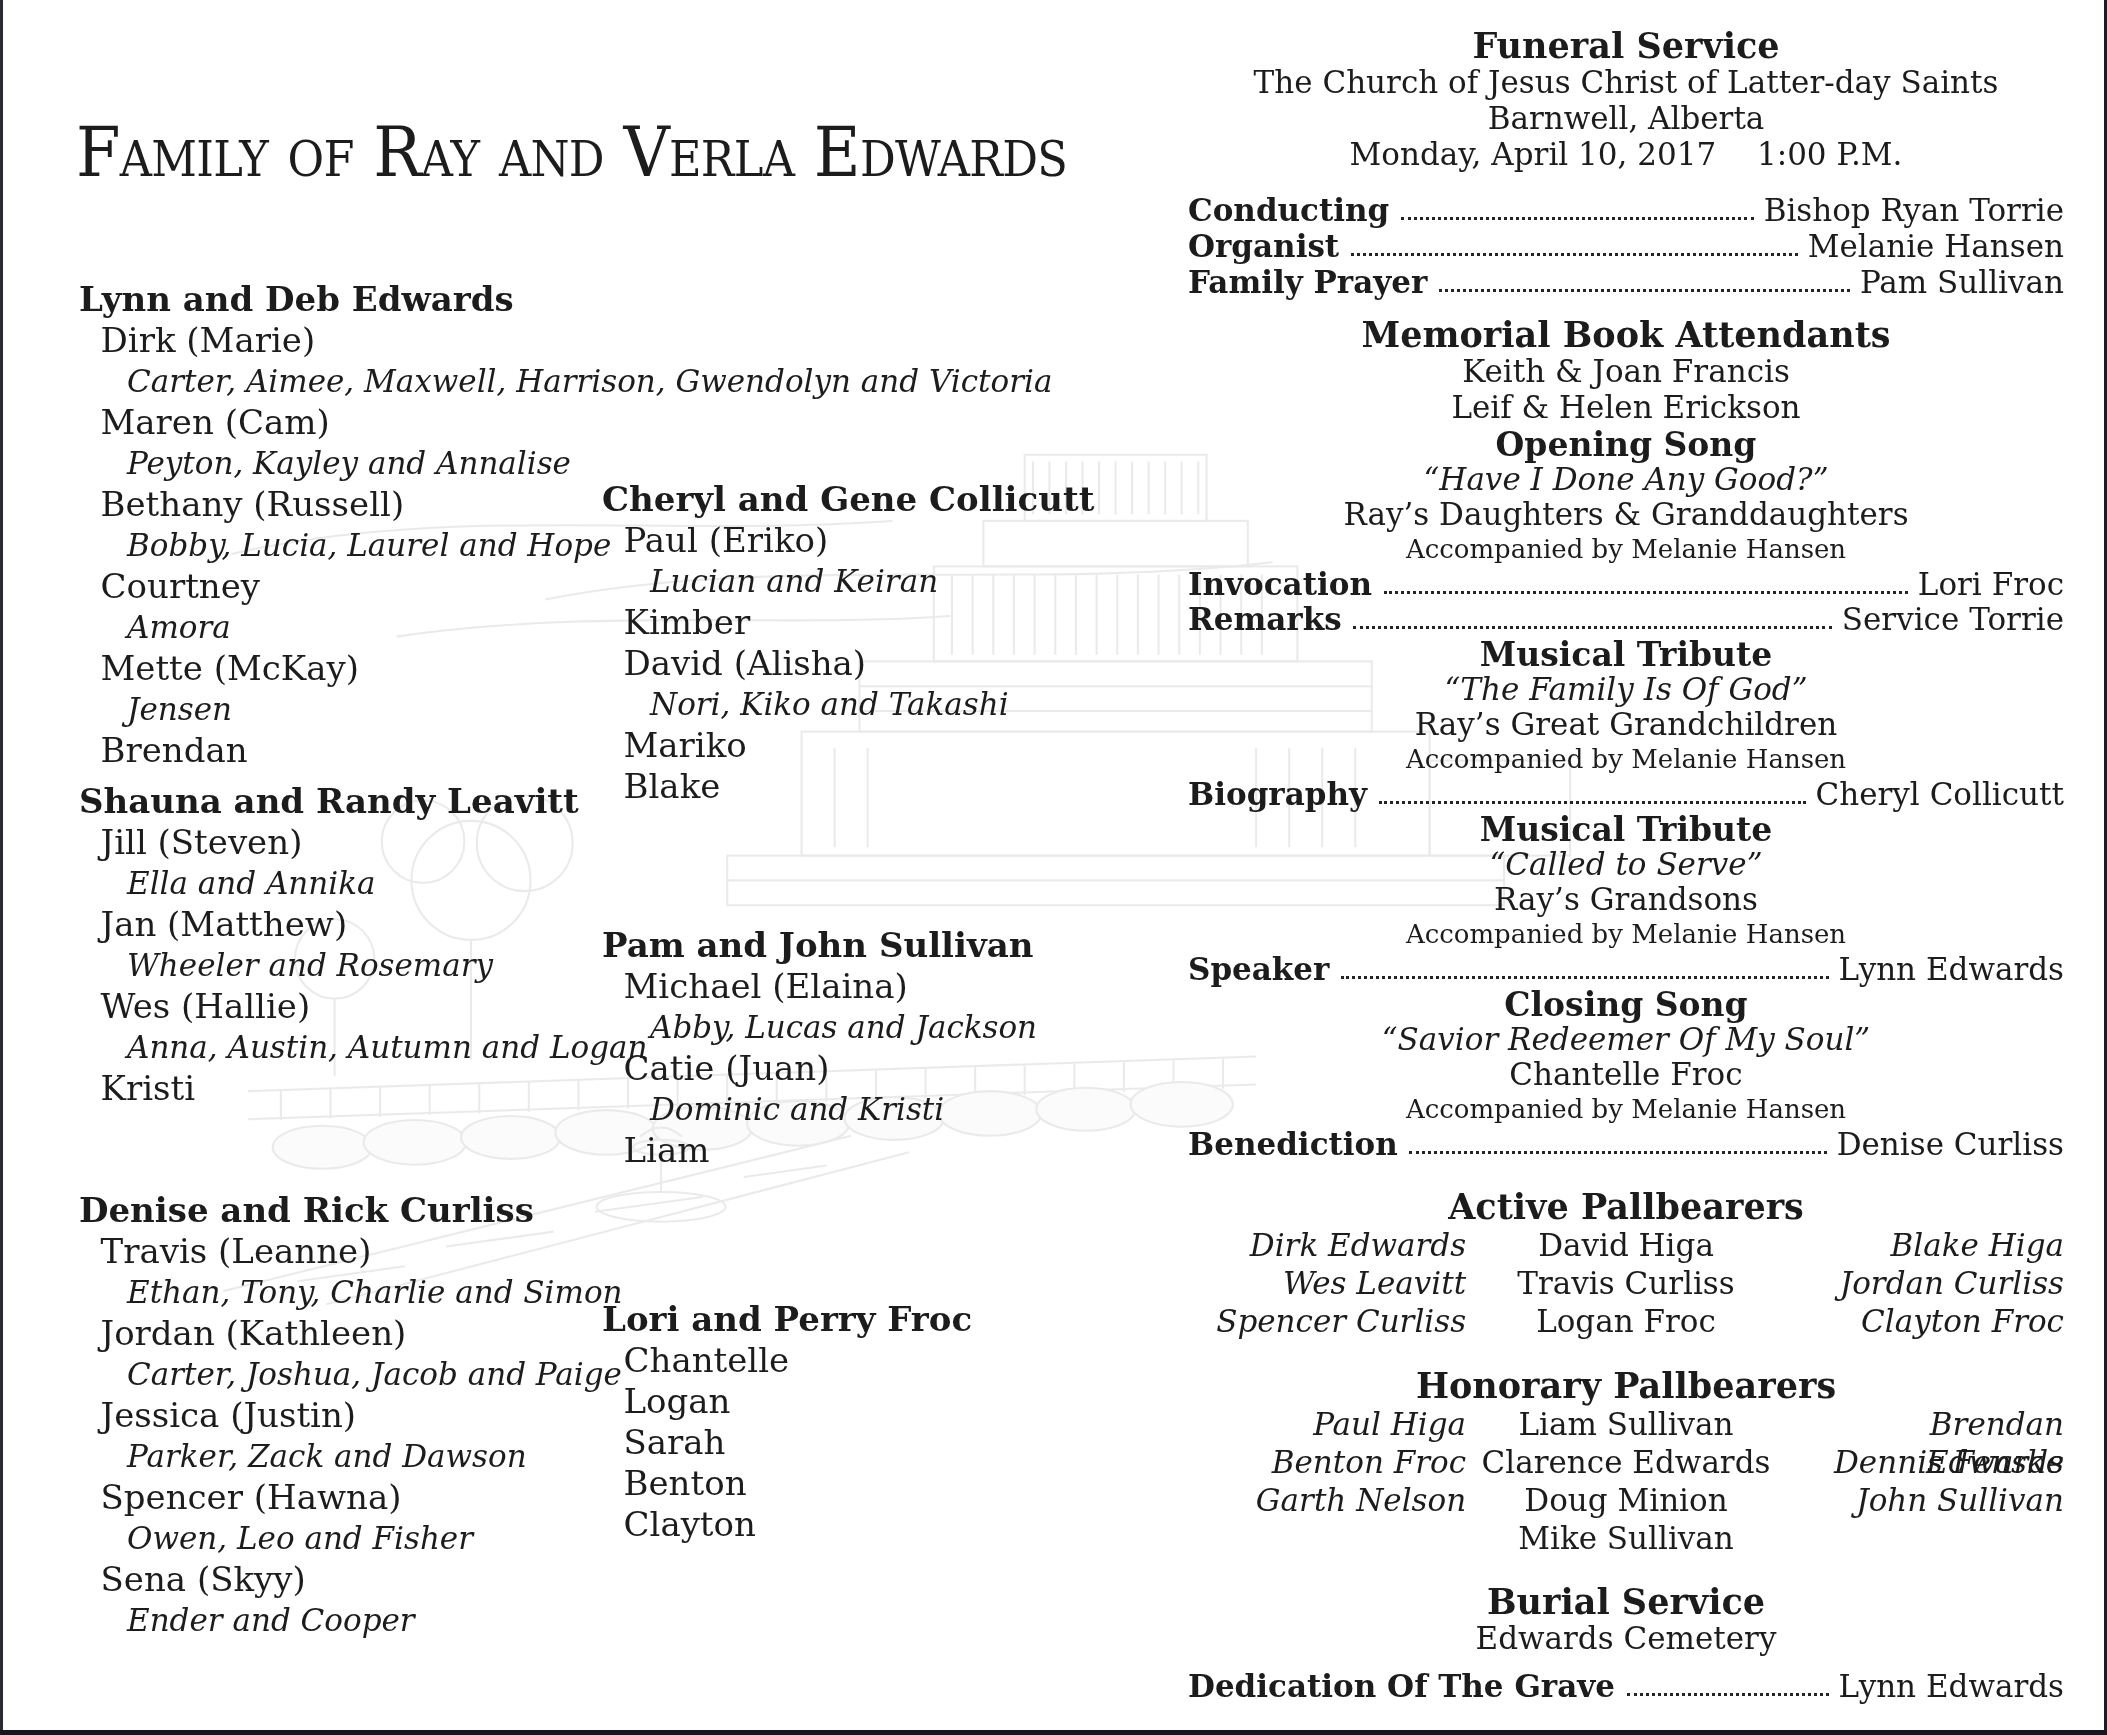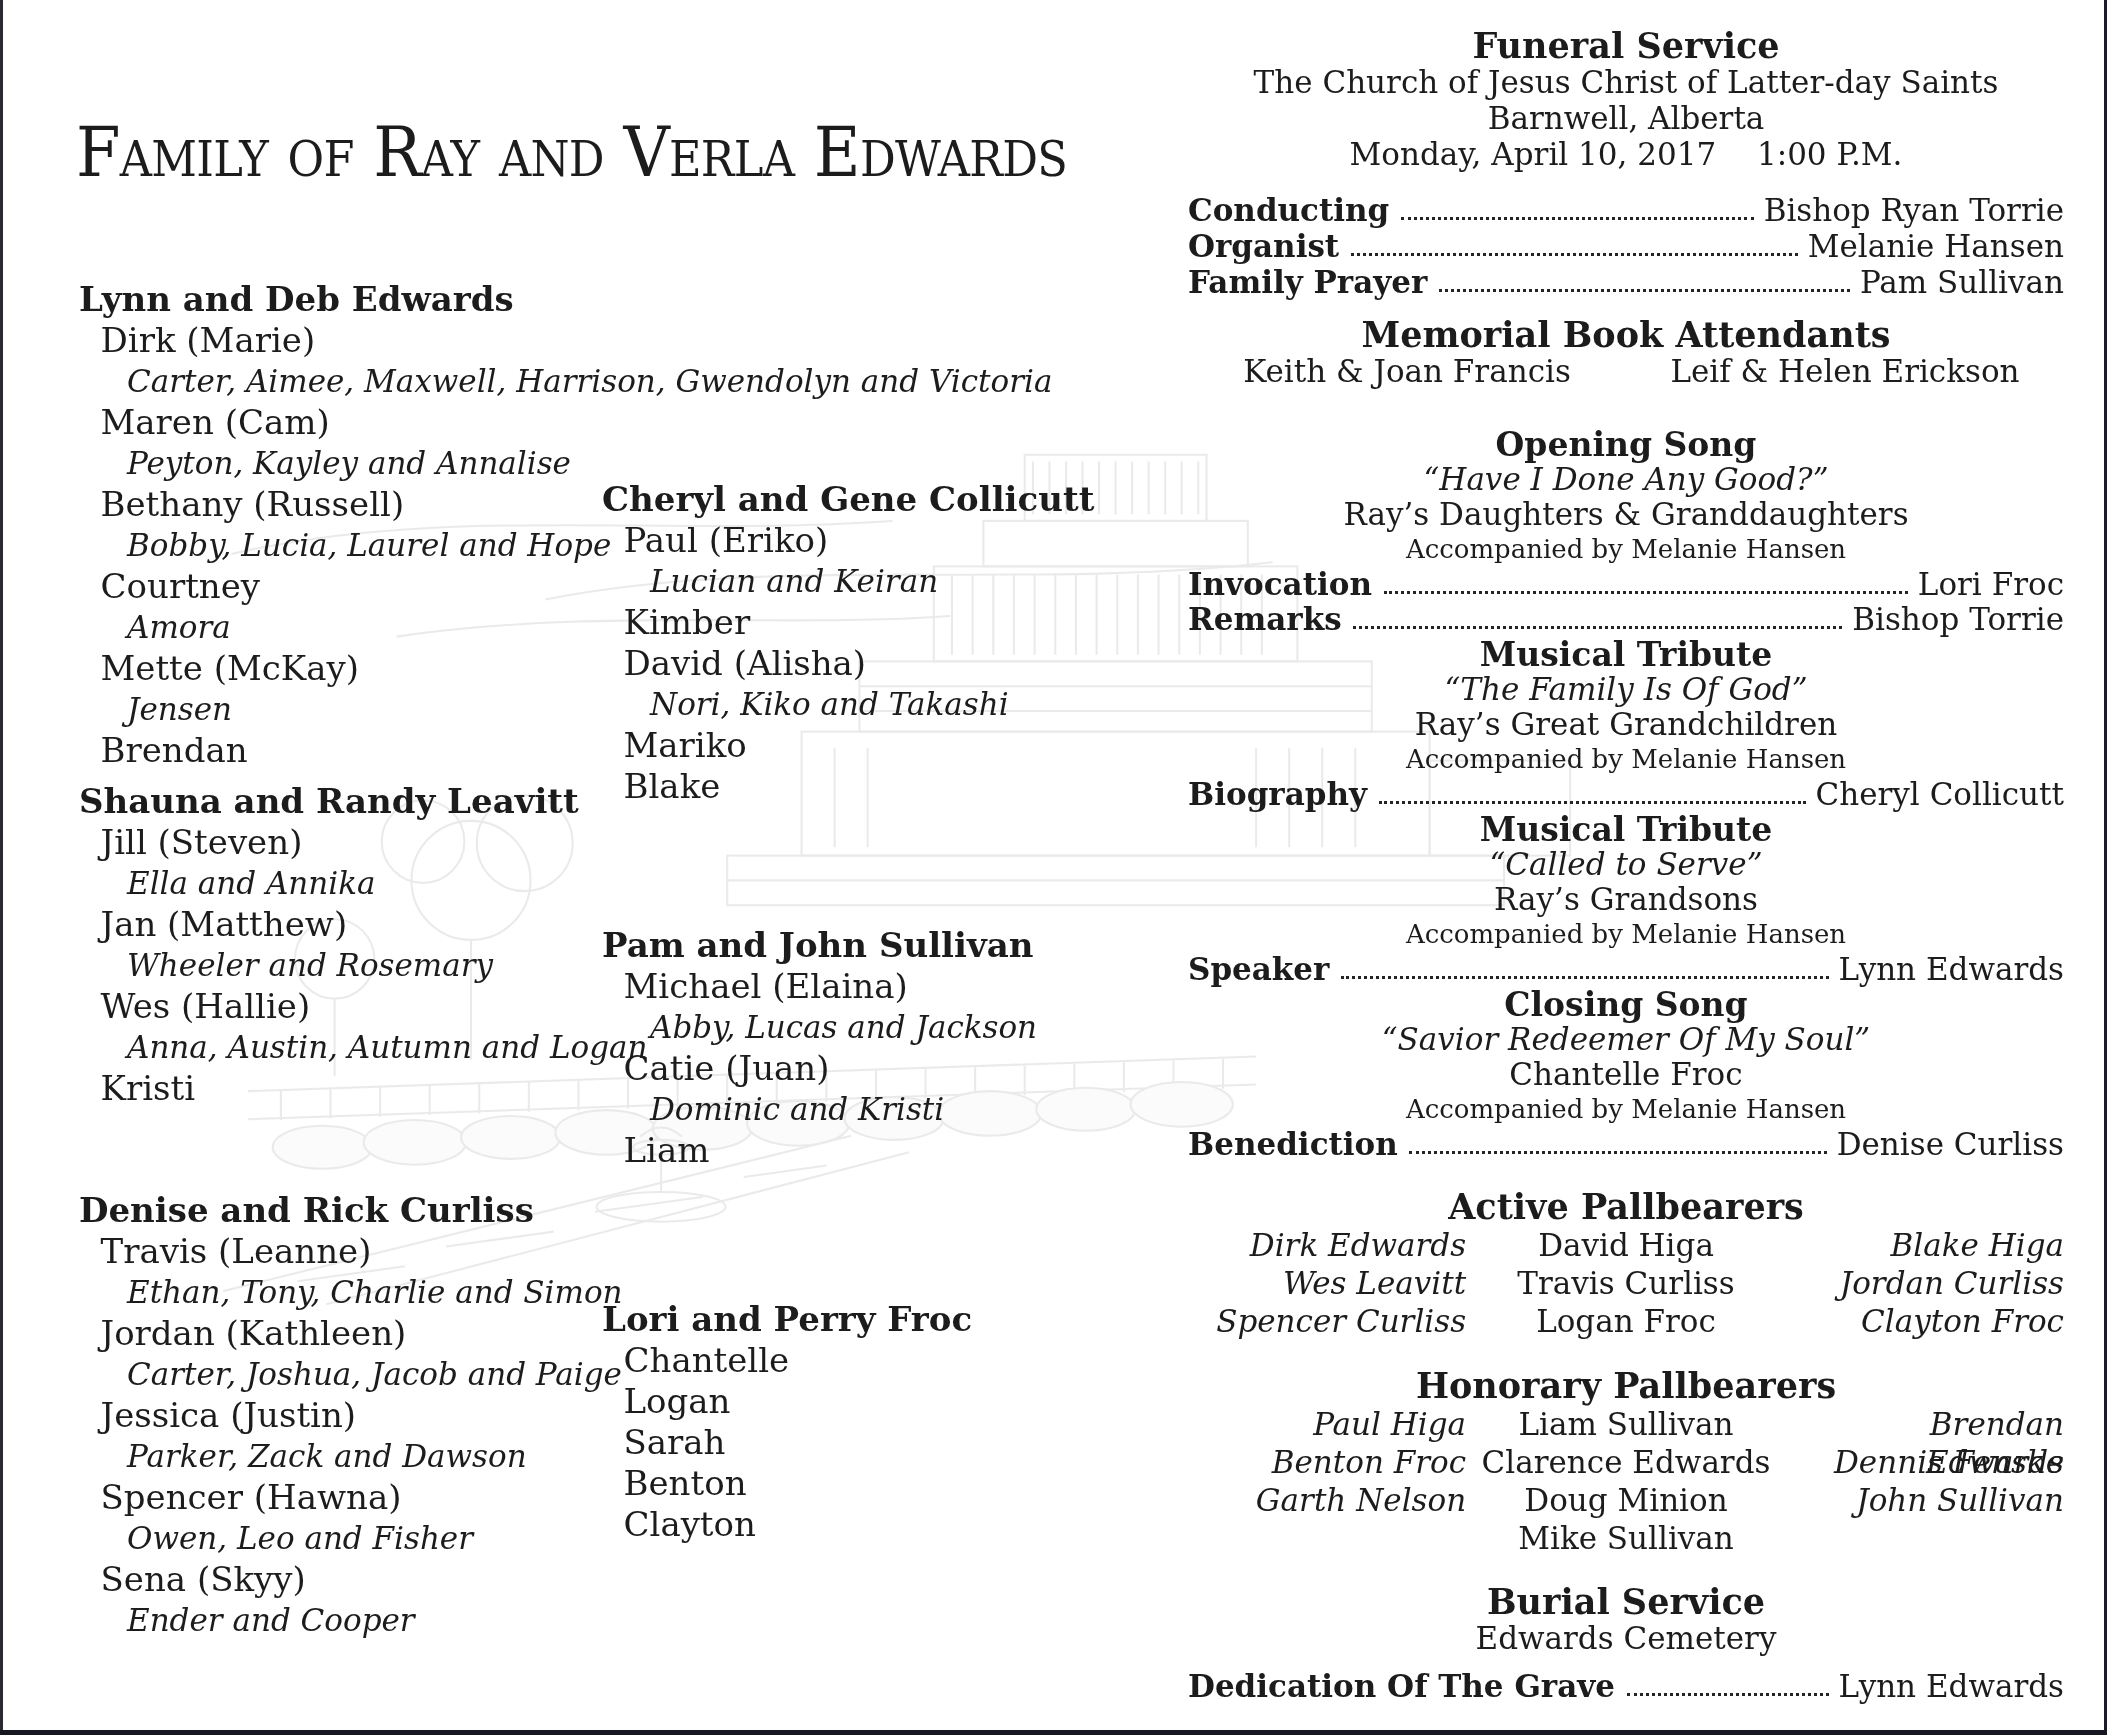--- a/index.html
+++ b/index.html
@@ -43,21 +43,21 @@
   .bold-head{font-weight:bold;font-size:35px;}
   .sub-head{font-size:31px;}
   .dot-row{display:flex;white-space:nowrap;font-size:31px;}
   .dot-row .lbl{font-weight:bold;}
   .dots{flex:1 1 auto;min-width:33px;border-bottom:3.3px dotted #242424;align-self:flex-end;
         margin:0 10px 8.3px 11.6px;}
   .p-title{font-weight:bold;font-size:33px;}
   .p-song{font-style:italic;font-size:31px;}
   .p-perf{font-size:31px;}
   .p-acc{font-size:26px;}
-  .names-row{display:flex;}
+  .names-row{display:flex;flex-direction:column;}
   .names-row .nm{flex:1;text-align:center;font-size:31px;}
   .pb-row{display:flex;font-size:31px;}
   .pb-l{flex:1;text-align:right;font-style:italic;}
   .pb-c{flex:1.15;text-align:center;}
   .pb-r{flex:1;text-align:right;font-style:italic;}
 </style>
 </head>
 <body>
 
 <div class="page">
@@ -232,21 +232,21 @@
         <div class="cline h42 p-acc">Accompanied by Melanie Hansen</div>
       </div>
       <div class="dot-row h42">
         <span class="lbl">Invocation</span>
         <span class="dots"></span>
         <span>Lori Froc</span>
       </div>
       <div class="dot-row h42">
         <span class="lbl">Remarks</span>
         <span class="dots"></span>
-        <span>Bishop Torrie</span>
+        <span>Service Torrie</span>
       </div>
       <div>
         <div class="cline h42 p-title">Musical Tribute</div>
         <div class="cline h42 p-song">“The Family Is Of God”</div>
         <div class="cline h42 p-perf">Ray’s Great Grandchildren</div>
         <div class="cline h42 p-acc">Accompanied by Melanie Hansen</div>
       </div>
       <div class="dot-row h42">
         <span class="lbl">Biography</span>
         <span class="dots"></span>

